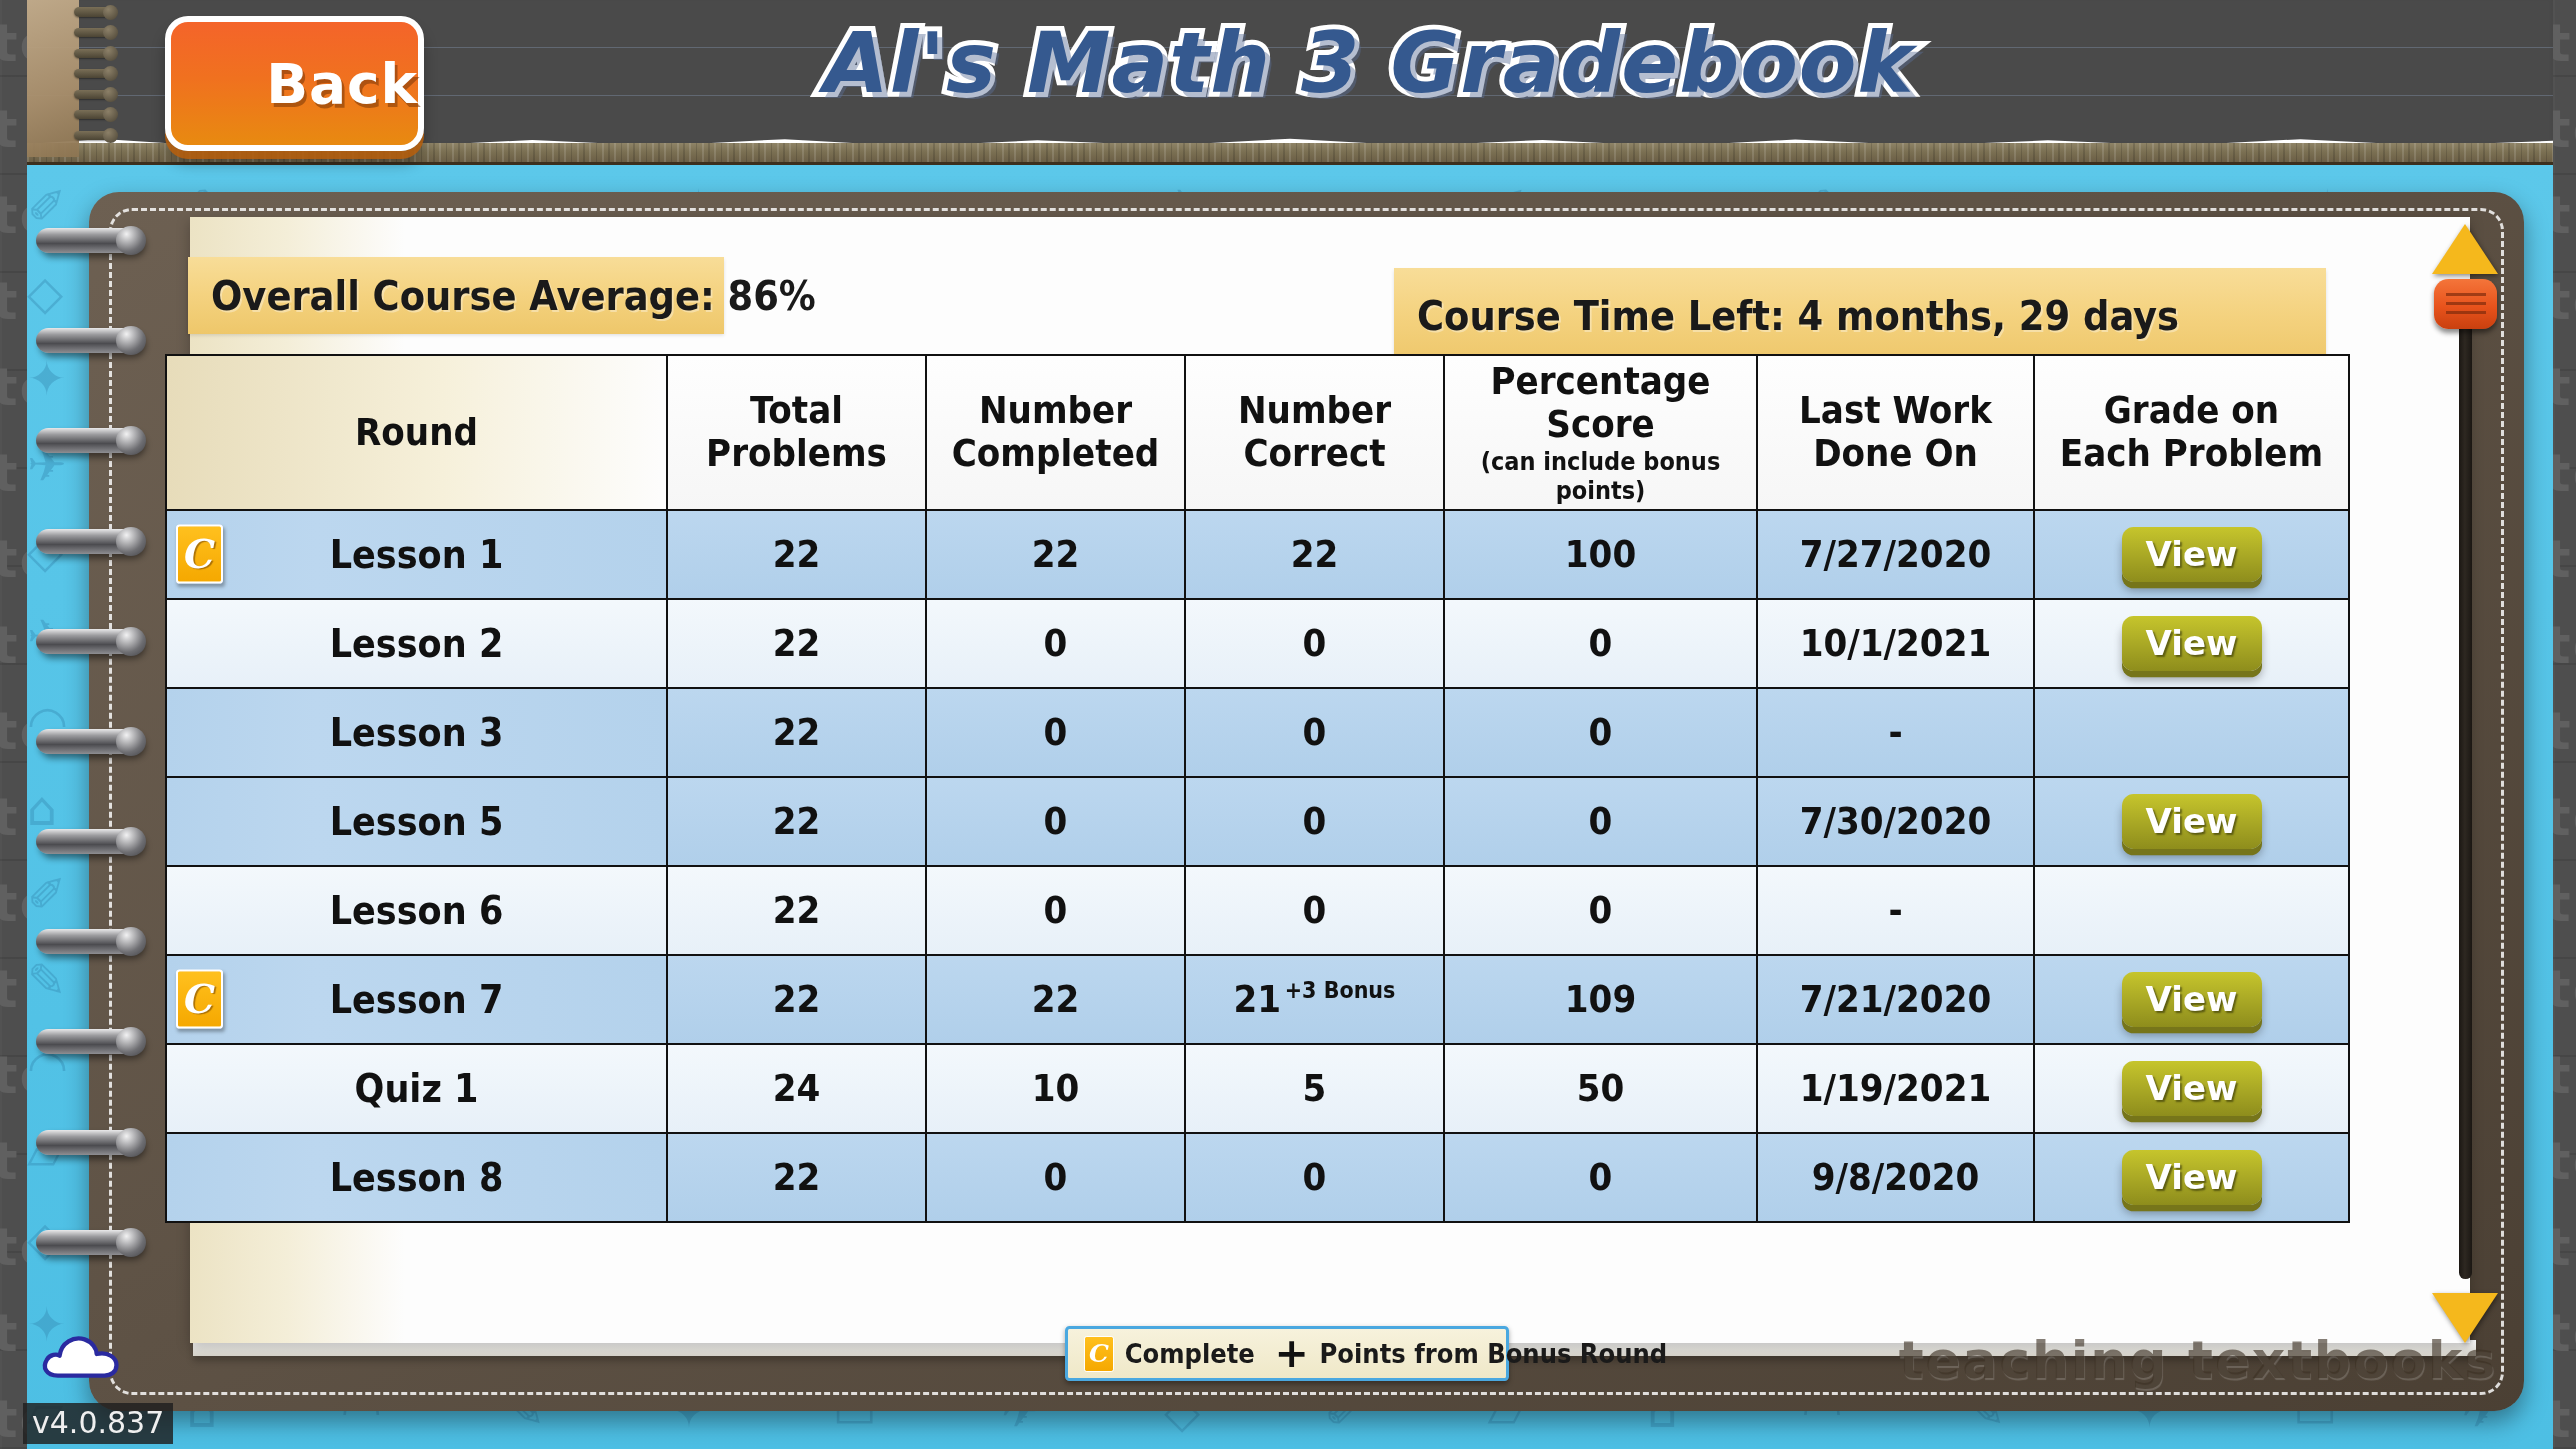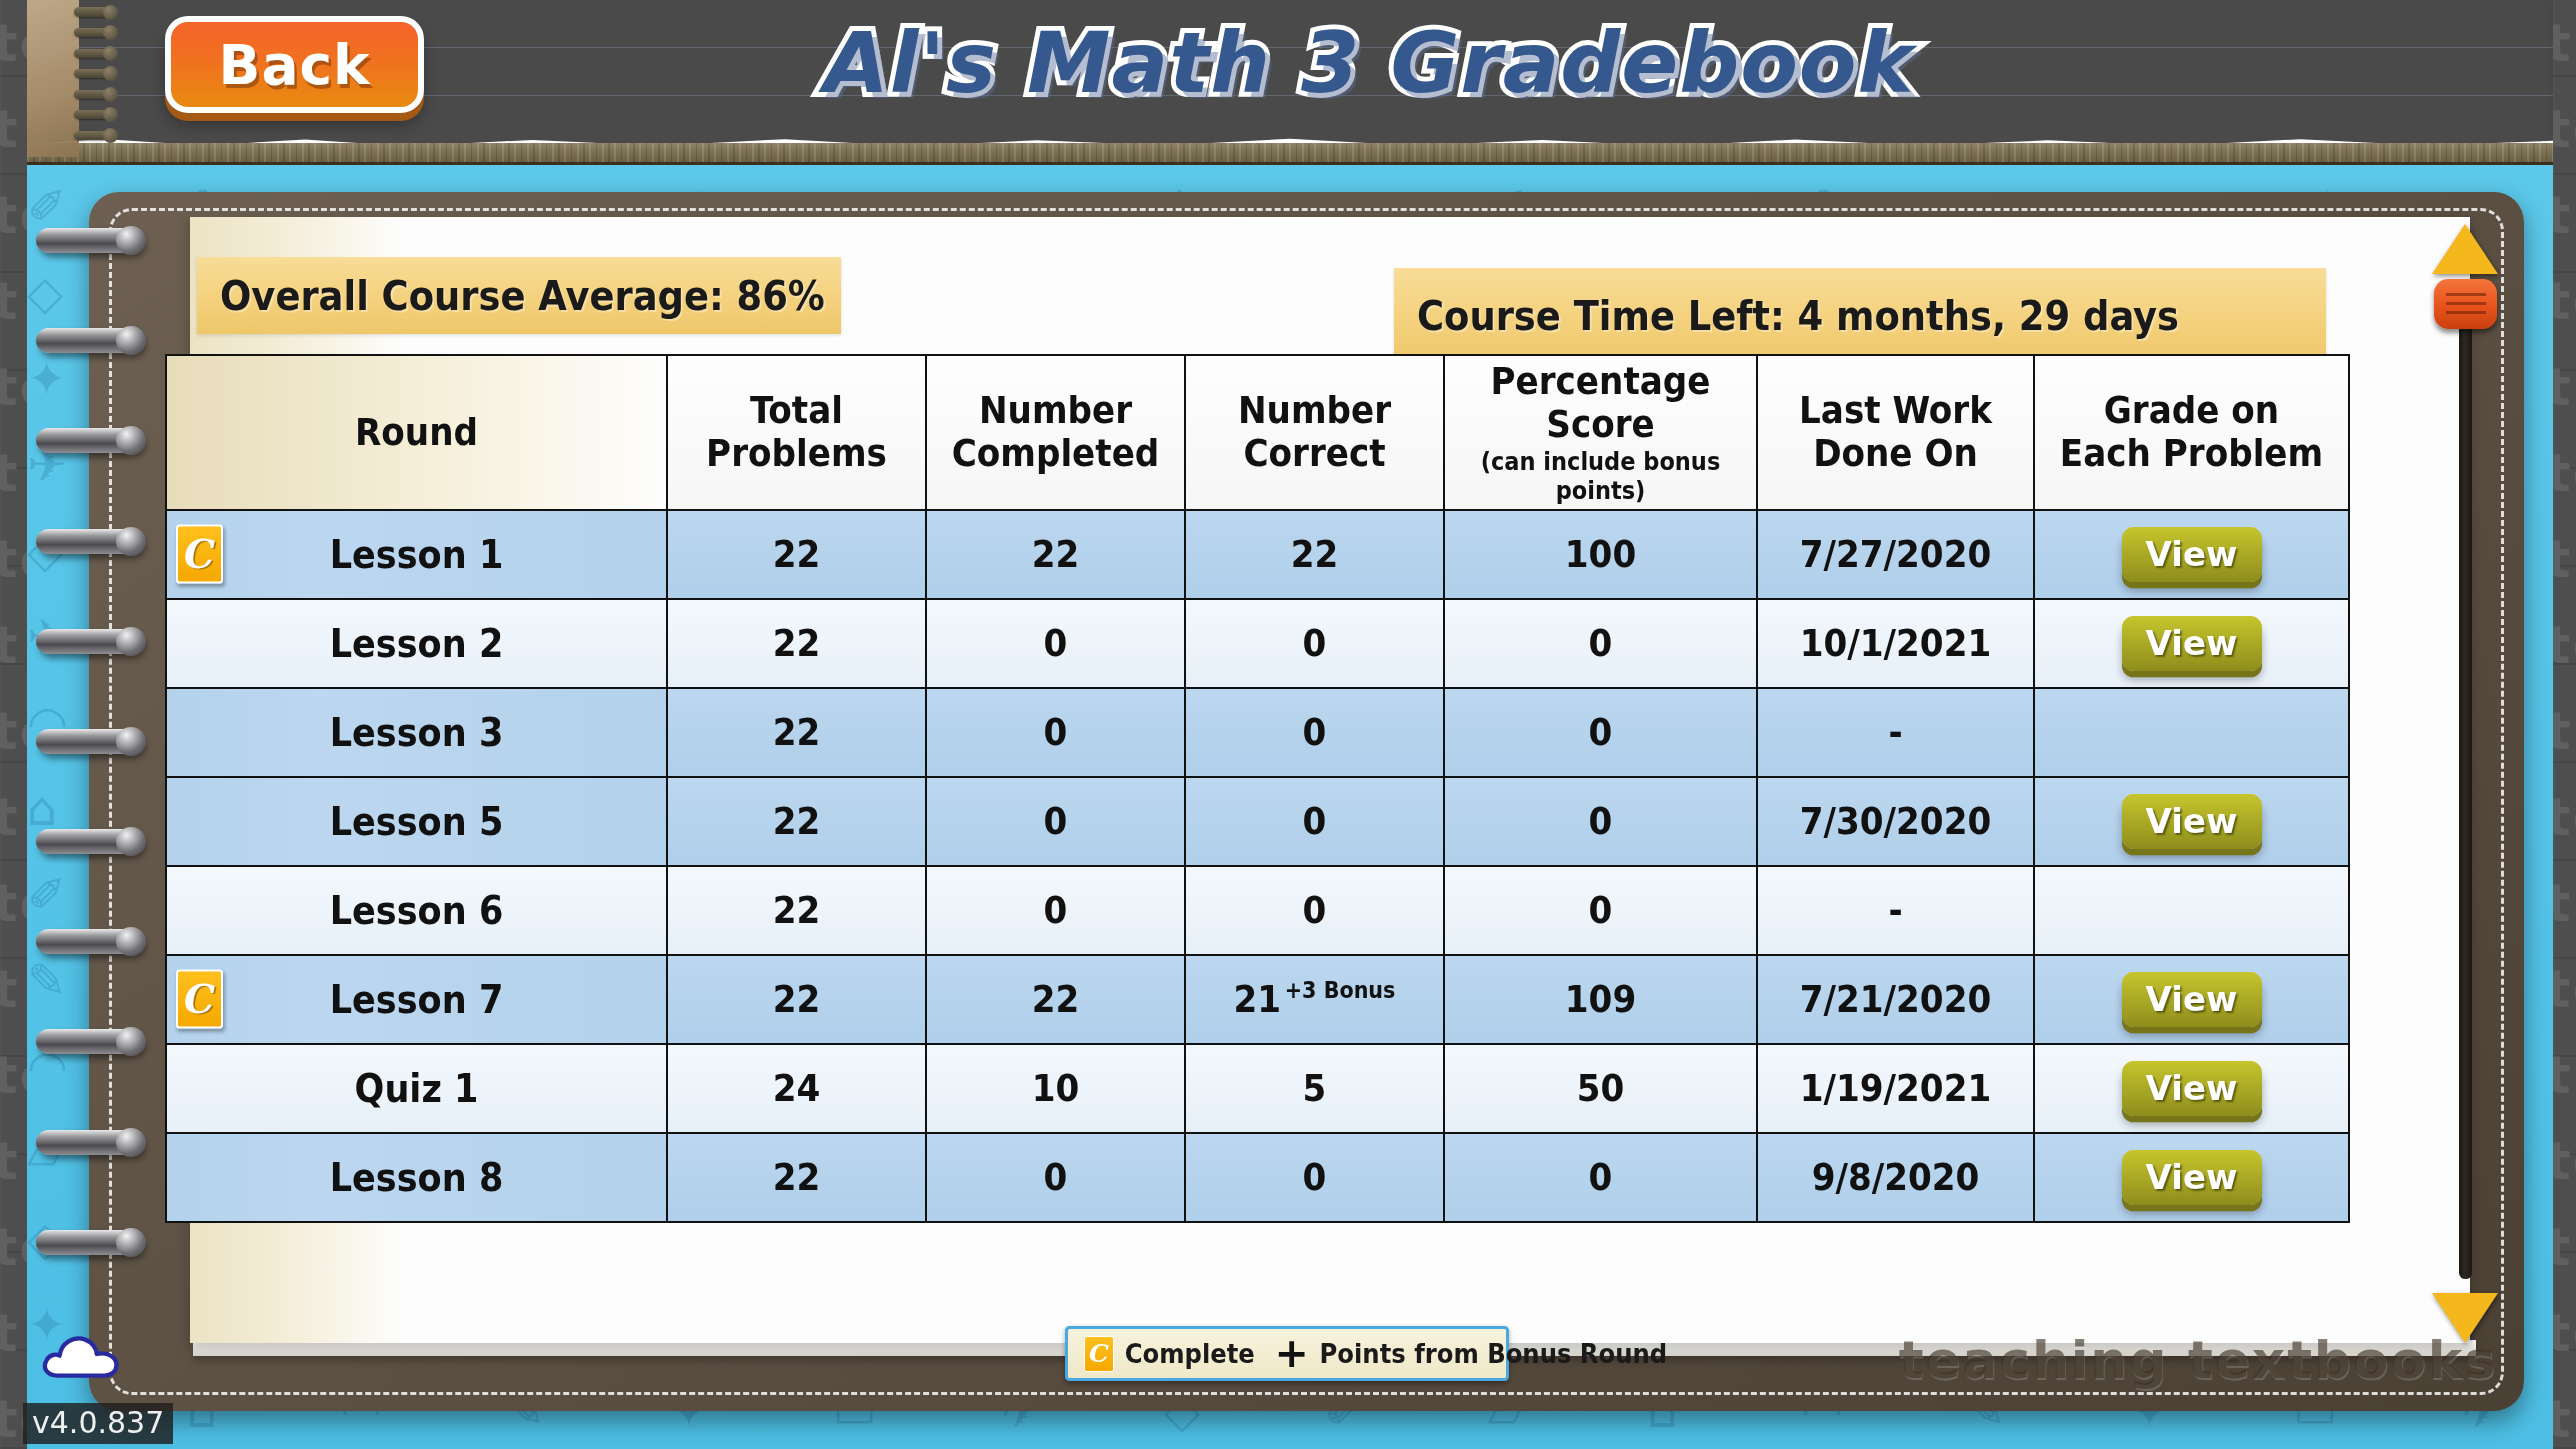--- a/index.html
+++ b/index.html
@@ -107,26 +107,26 @@
   }
   .spiral-top i::after {
     content:""; position:absolute; right:-4.5px; top:-2.7px;
     width: 15px; height: 15px; border-radius: 50%;
     background: radial-gradient(circle at 35% 30%, #8c8068, #4a4334);
   }
 
   
   .back-btn {
     position: absolute; left: 165px; top: 16px;
-    width: 259px; height: 97px;
+    width: 259px; height: 135px;
     border-radius: 23px;
     background: linear-gradient(180deg,#f4642a 0%, #f0711f 46%, #e88a10 100%);
     border: 6.3px solid #ffffff;
     box-shadow: 0 8px 0 rgba(185,95,12,.85), 0 12.5px 14.3px rgba(0,0,0,.28);
-    display: flex; align-items: center; justify-content: center;
+    display: flex; align-items: center; justify-content: flex-end;
     cursor: pointer;
   }
   .back-btn span {
     font-family: "DejaVu Sans", sans-serif;
     font-weight: bold; font-size: 55px; color: #fff;
     letter-spacing: 0.9px;
     text-shadow: 2.7px 3.6px 0 rgba(120,55,8,.55);
   }
 
   
@@ -198,21 +198,21 @@
     box-shadow: 0 1.8px 3.6px rgba(0,0,0,.12);
   }
   .banner span {
     font-family: "DejaVu Sans Condensed", "DejaVu Sans", sans-serif;
     font-weight: bold;
     font-size: 41px;
     color: #1a1a1a;
     white-space: nowrap;
     text-shadow: 1.8px 1.8px 0 rgba(255,255,255,.35);
   }
-  #avg-banner  { left: 197px;  top: 257px; width: 644px;  height: 77px; }
+  #avg-banner  { left: 188px;  top: 257px; width: 536px;  height: 77px; }
   #time-banner { left: 1394px; top: 268px; width: 932px; height: 95px; }
 
   
   .gtable {
     position: absolute; left: 165px; top: 354px; width: 2184px;
     border-collapse: collapse;
     table-layout: fixed;
   }
   .gtable th, .gtable td {
     border: 2.7px solid #111;

